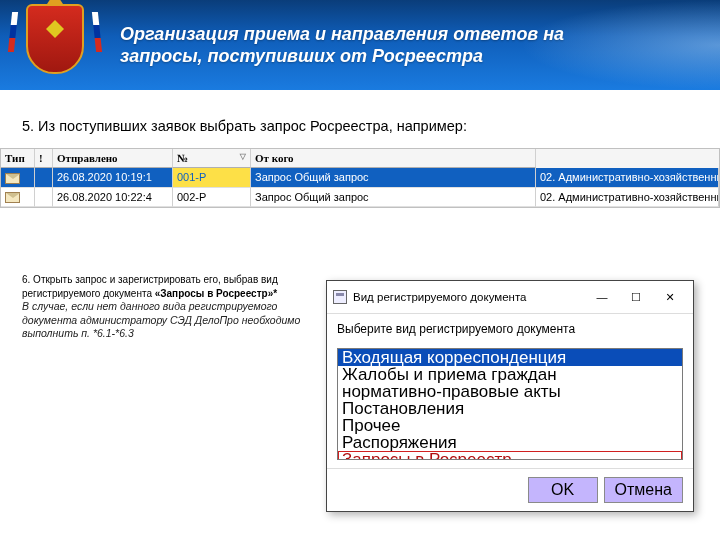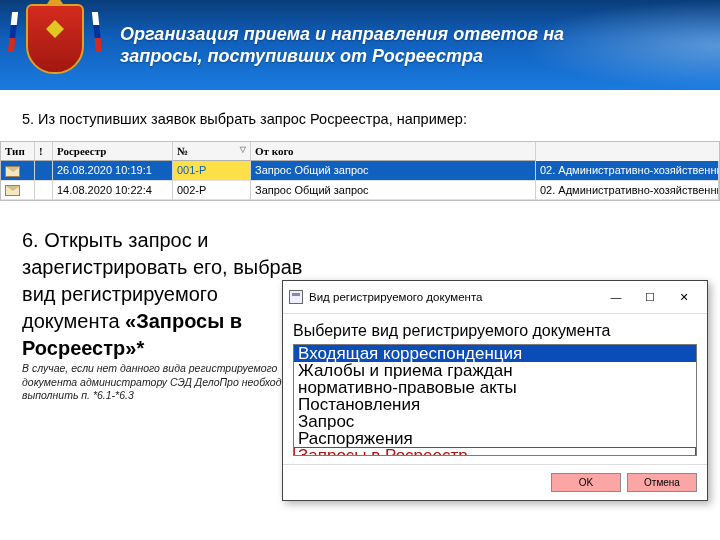--- a/index.html
+++ b/index.html
@@ -59,21 +59,21 @@
   .header-title {
     color: #fff;
     font-style: italic;
     font-weight: bold;
     font-size: 18px;
     line-height: 1.25;
     text-shadow: 0 1px 2px rgba(0,0,0,.3);
     max-width: 460px;
   }
 
-  .content { padding: 21px 22px 0; }
+  .content { padding: 28px 22px 0; }
   .instr { font-size: 14.5px; margin-bottom: 14px; }
 
   .grid {
     border: 1px solid #c0c0c0;
     font-size: 11px;
     margin: 0 -22px 26px;
   }
   .grid-head, .grid-row {
     display: grid;
     grid-template-columns: 34px 18px 120px 78px 285px 1fr;
@@ -103,53 +103,53 @@
     content: "";
     position: absolute; top:0; left:0; right:0;
     border-left: 7px solid transparent;
     border-right: 7px solid transparent;
     border-top: 5px solid #d0c090;
   }
   .sort-ind { float:right; font-size:8px; color:#888;}
 
   .lower { display: flex; gap: 15px; padding: 0 22px; }
   .lower-left { flex: 0 0 290px; }
-  .p6 { font-size: 20px; line-height: 1.35; }
+  .p6 { font-size: 10px; line-height: 1.35; margin-top: 39px; }
   .p6 strong { font-weight: bold; }
   .footnote { font-size: 10.5px; font-style: italic; line-height: 1.3; color:#222; }
 
   .dialog {
     position: absolute;
-    right: 12px;
+    right: 26px;
     top: 280px;
-    width: 426px;
+    width: 368px;
     background: #fff;
     border: 1px solid #444;
     box-shadow: 3px 3px 8px rgba(0,0,0,.3);
     font-size: 11.5px;
   }
   .dlg-titlebar {
     display: flex; align-items: center;
     padding: 5px 6px;
     background: #fff;
     border-bottom: 1px solid #ddd;
   }
   .dlg-icon { width:14px; height:14px; border:1px solid #666; background:#eef; margin-right:6px; position:relative;}
   .dlg-icon::after{content:"";position:absolute;top:2px;left:2px;right:2px;height:3px;background:#88a;}
   .dlg-title { flex:1; font-size: 11.5px; }
   .dlg-winbtns { display:flex; gap:0; }
   .dlg-winbtn { width:34px; height:22px; display:flex; align-items:center; justify-content:center; font-size:11px; font-family:Arial; }
   .dlg-body { padding: 4px 10px 8px; }
-  .dlg-label { font-size:16px; margin:4px 0 4px; }
+  .dlg-label { font-size:12px; margin:4px 0 12px; }
   .listbox { border:1px solid #7a7a7a; background:#fff; height:112px; overflow:hidden; }
   .listbox .opt { padding:1px 4px; font-size:17px; line-height:15px; }
   .listbox .opt.selblue { background:#0a4db8; color:#fff; }
   .listbox .opt.selred { outline:1px solid #d02020; outline-offset:-1px; color:#b01010; }
   .dlg-footer { display:flex; justify-content:flex-end; gap:6px; padding:8px 10px; border-top:1px solid #ddd;}
-  .dlg-btn { min-width:70px; padding:3px 10px; font-size:10px; background:#fca5a5; border:1px solid #8a8a8a; }
+  .dlg-btn { min-width:70px; padding:3px 10px; font-size:16px; background:#c4b5fd; border:1px solid #8a8a8a; }
 </style>
 </head>
 <body>
 
 <div class="header">
   <div class="crest">
     <div class="flags">
         <span></span>
         <span></span>
       </div>
@@ -158,36 +158,36 @@
   <div class="header-title">Организация приема и направления ответов на запросы, поступивших от Росреестра</div>
 </div>
 
 <div class="content">
   <p class="instr">5. Из поступивших заявок выбрать запрос Росреестра, например:</p>
 
   <div class="grid">
     <div class="grid-head">
       <div>Тип</div>
       <div>!</div>
-      <div>Росреестр</div>
+      <div>Отправлено</div>
       <div><span>№</span><span class="sort-ind">▽</span></div>
       <div>От кого</div>
     </div>
     <div class="grid-row selected">
       <div><span class="env-icon"></span></div>
       <div></div>
       <div>26.08.2020 10:19:1</div>
       <div class="sel-no">001-Р</div>
       <div>Запрос Общий запрос</div>
       <div>02. Административно-хозяйственны</div>
     </div>
     <div class="grid-row">
       <div><span class="env-icon"></span></div>
       <div></div>
-      <div>14.08.2020 10:22:4</div>
+      <div>26.08.2020 10:22:4</div>
       <div>002-Р</div>
       <div>Запрос Общий запрос</div>
       <div>02. Административно-хозяйственны</div>
     </div>
   </div>
 </div>
 
 <div class="lower">
   <div class="lower-left">
     <p class="p6">
@@ -207,21 +207,21 @@
       <div class="dlg-winbtn close">✕</div>
     </div>
   </div>
   <div class="dlg-body">
     <div class="dlg-label">Выберите вид регистрируемого документа</div>
     <div class="listbox">
       <div class="opt selblue">Входящая корреспонденция</div>
       <div class="opt">Жалобы и приема граждан</div>
       <div class="opt">нормативно-правовые акты</div>
       <div class="opt">Постановления</div>
-      <div class="opt">Запрос</div>
+      <div class="opt">Прочее</div>
       <div class="opt">Распоряжения</div>
       <div class="opt selred">Запросы в Росреестр</div>
     </div>
   </div>
   <div class="dlg-footer">
     <button class="dlg-btn">OK</button>
     <button class="dlg-btn">Отмена</button>
   </div>
 </div>
 

